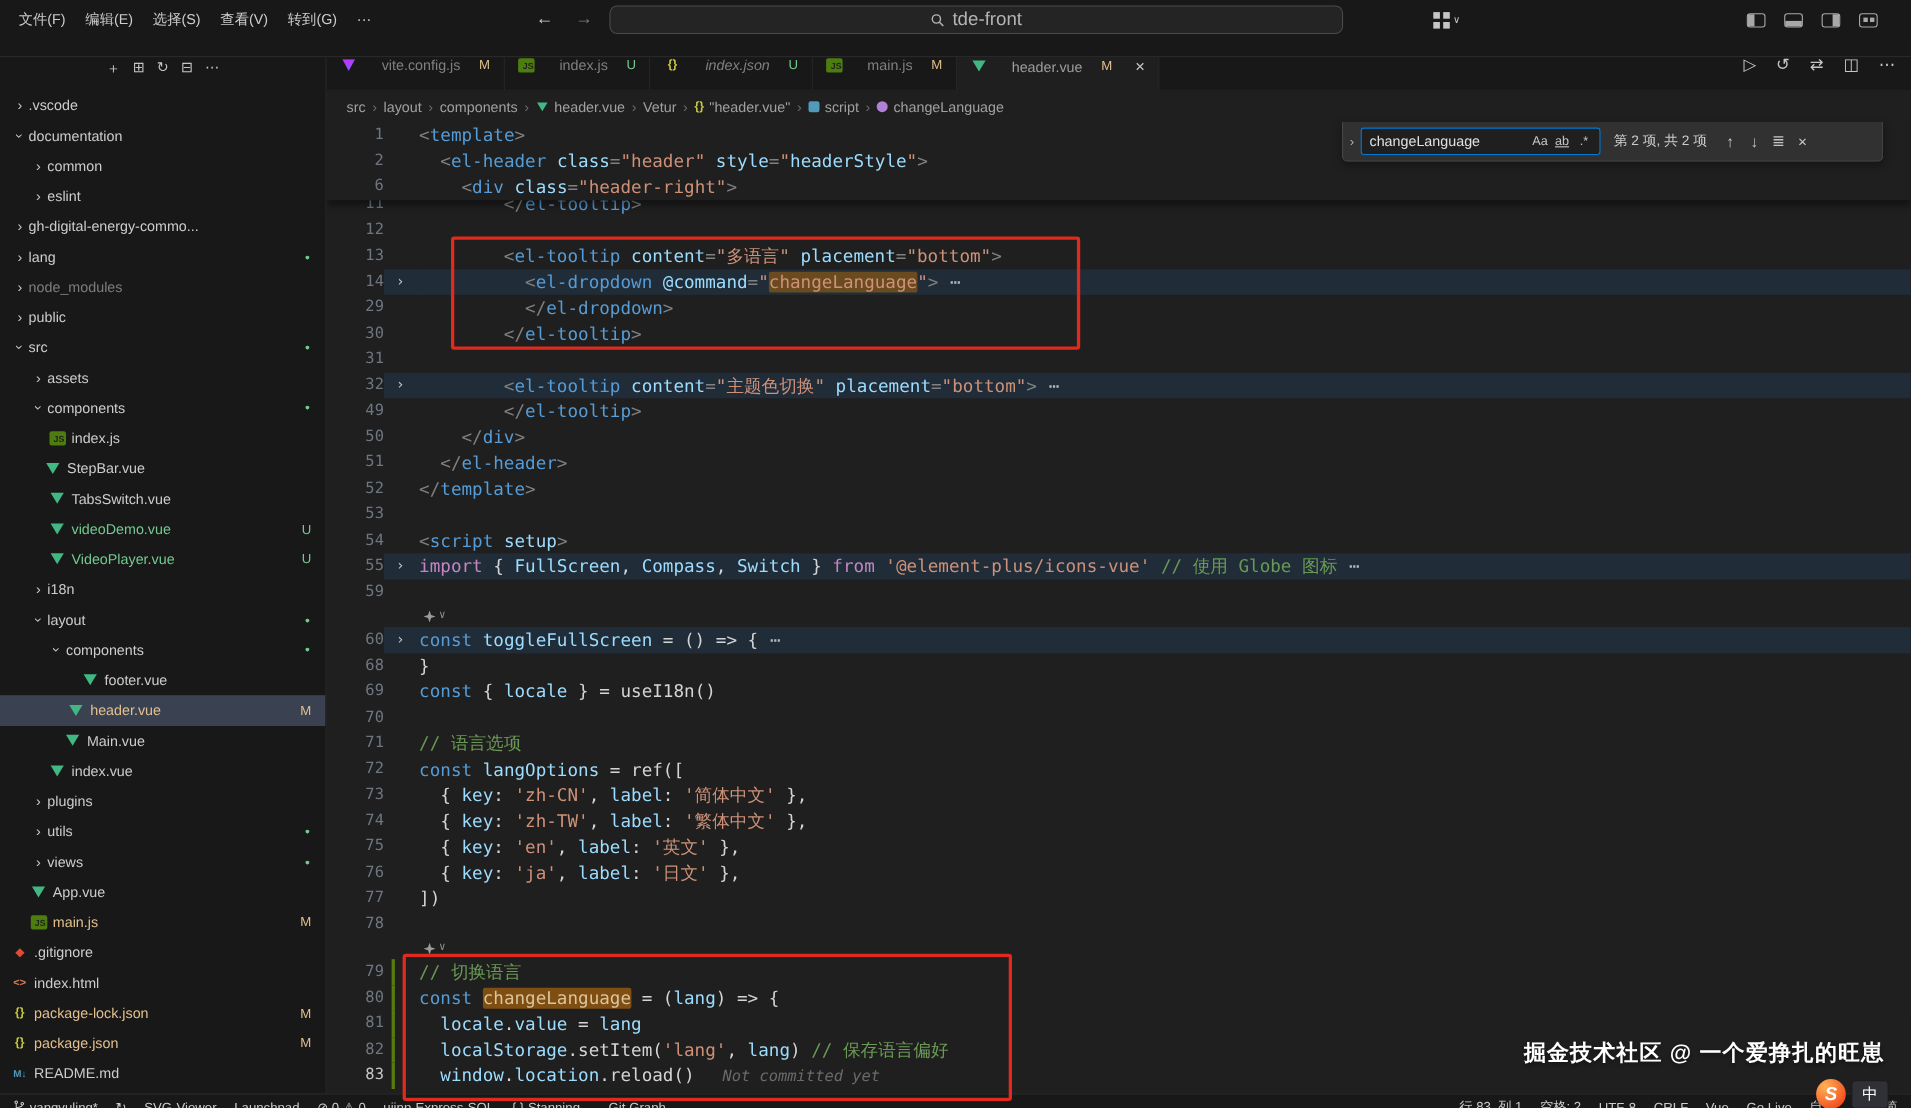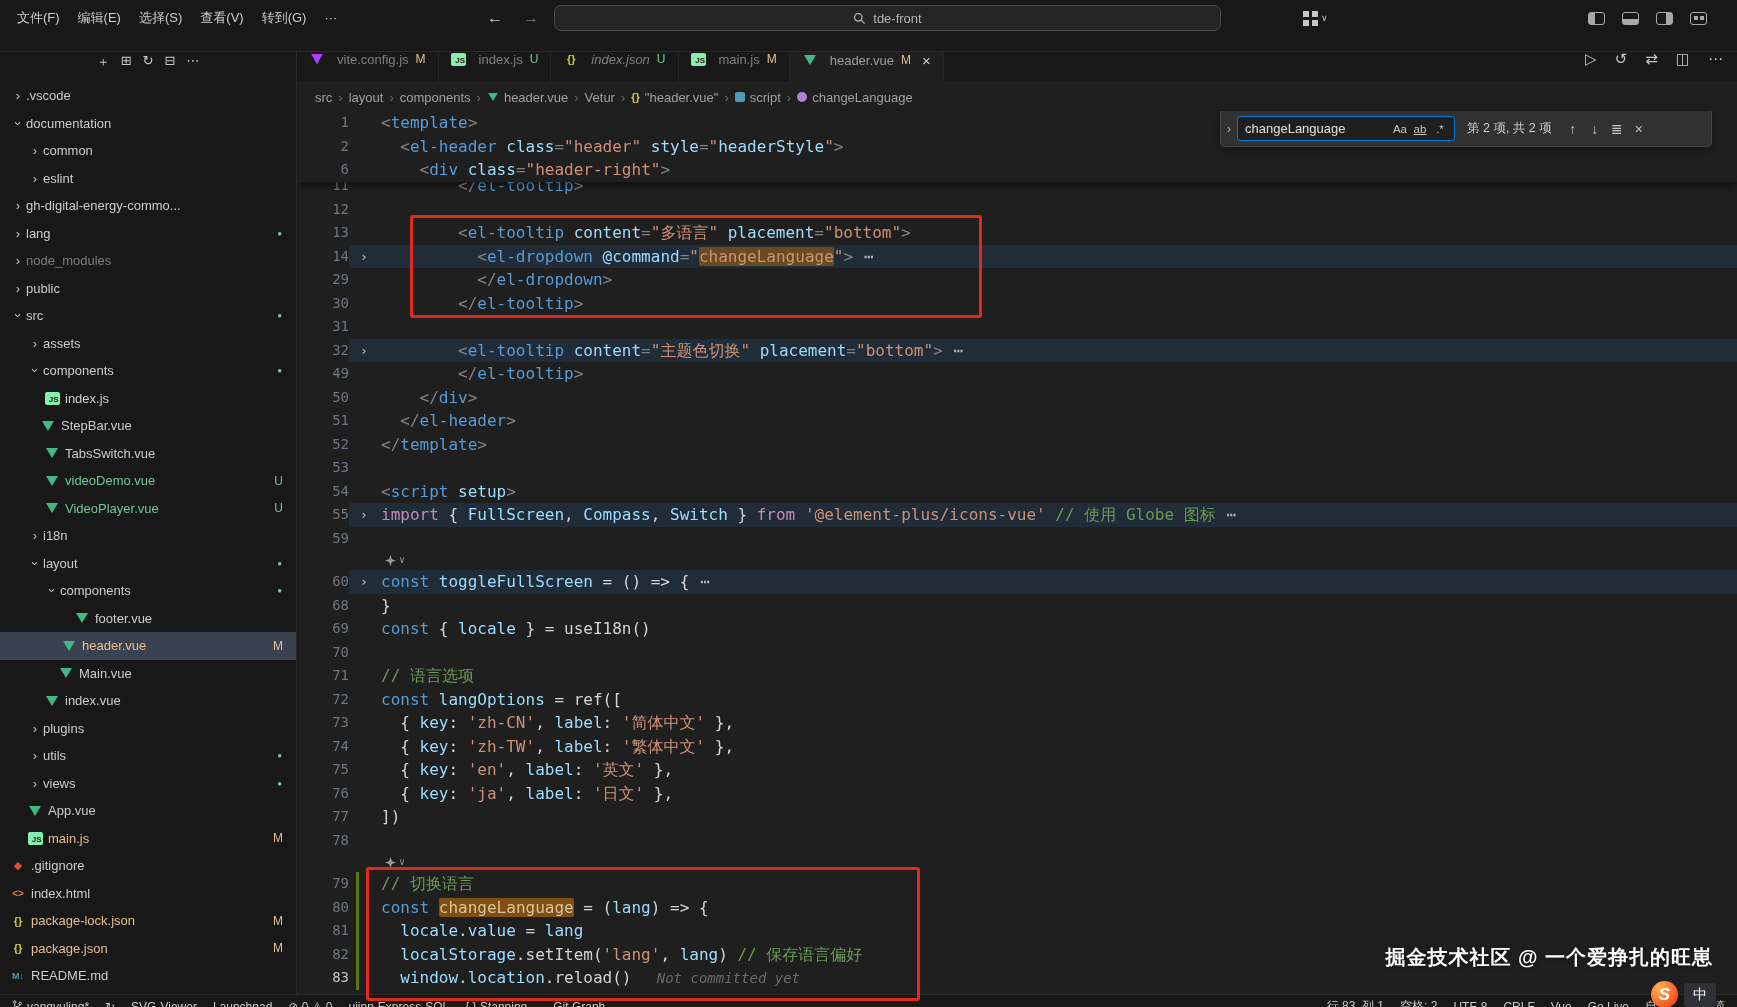--- a/index.html
+++ b/index.html
@@ -9,21 +9,21 @@
   
   .titlebar { position:absolute; top:0; left:0; right:0; height:52px; background:#181818;
     border-bottom:1px solid #2b2b2b; z-index:60; }
   .menus { position:absolute; left:8px; top:0; height:36px; display:flex; }
   .menu-item { padding:0 9px; font-size:13px; color:#cccccc; line-height:36px; cursor:default; }
   .nav-arrows { position:absolute; left:487px; top:0; height:36px; display:flex; gap:20px;
     align-items:center; color:#cfcfcf; font-size:16px; }
   .nav-arrows .dim { color:#7a7a7a; }
   .cmd-center { position:absolute; left:554px; top:5px; width:667px; height:26px; background:#242424;
     border:1px solid #4a4a4a; border-radius:7px; display:flex; align-items:center; justify-content:center;
-    gap:7px; color:#b4b4b4; font-size:13px; }
+    gap:7px; color:#b4b4b4; font-size:17px; }
   .tb-grid { position:absolute; left:1303px; top:0; height:36px; display:flex; align-items:center; gap:3px;
     color:#c5c5c5; }
   .grid-glyph { width:15px; height:15px; display:inline-block;
     background:
       linear-gradient(#c5c5c5,#c5c5c5) 0 0/6px 6px no-repeat,
       linear-gradient(#c5c5c5,#c5c5c5) 9px 0/6px 6px no-repeat,
       linear-gradient(#c5c5c5,#c5c5c5) 0 9px/6px 6px no-repeat,
       linear-gradient(#c5c5c5,#c5c5c5) 9px 9px/6px 6px no-repeat; }
   .tb-grid .caret { font-size:9px; color:#c5c5c5; }
   .tb-right { position:absolute; right:30px; top:0; height:36px; display:flex; align-items:center; gap:17px; }
@@ -43,40 +43,40 @@
   .sb-acts span { cursor:pointer; }
   .tree { position:absolute; top:46px; left:0; right:0; bottom:0; overflow:hidden; }
   .tree-row { height:27.5px; display:flex; align-items:center; position:relative; font-size:13px;
     color:#cccccc; cursor:pointer; white-space:nowrap; }
   .tree-row.selected { background:#3a4252; }
   .chev { width:16px; flex:none; font-size:13px; color:#c5c5c5; text-align:center; display:inline-block; }
   .chev.open { transform:rotate(90deg); }
   .fic { width:16px; margin-right:5px; flex:none; display:flex; justify-content:center; align-items:center; }
   .ic-vue { width:0; height:0; border-left:6px solid transparent; border-right:6px solid transparent;
     border-top:10px solid #41b883; display:inline-block; }
-  .ic-js { width:15px; height:13px; background:#86efac; color:#222; font-weight:700; font-size:8px;
+  .ic-js { width:15px; height:13px; background:#4d7c0f; color:#222; font-weight:700; font-size:8px;
     display:flex; align-items:flex-end; justify-content:flex-end; padding:1px; border-radius:2px; }
   .ic-json { color:#cbcb41; font-weight:700; font-size:11px; }
   .ic-html { color:#e07b53; font-weight:700; font-size:10px; }
   .ic-git { color:#de4c36; font-size:11px; }
   .ic-md { color:#519aba; font-weight:700; font-size:9px; }
   .ic-vite { width:12px; height:11px; background:linear-gradient(145deg,#bd34fe 25%,#646cff);
     clip-path:polygon(0 0,100% 0,50% 100%); display:inline-block; }
   .lbl.mod { color:#e2c08d; }
   .lbl.unt { color:#73c991; }
   .lbl.dim { opacity:.55; }
   .badge { position:absolute; right:13px; font-size:12px; }
   .badge.mod { color:#e2c08d; }
   .badge.unt { color:#73c991; }
   .dot { position:absolute; right:14px; color:#73c991; font-size:8px; }
 
   
   .tabbar { position:absolute; left:297px; right:0; top:36px; height:47px; background:#181818;
     border-bottom:1px solid #252526; display:flex; align-items:stretch; z-index:30; }
-  .tab { display:flex; align-items:center; gap:7px; padding:0 12px; border-right:1px solid #252526;
+  .tab { display:flex; align-items:center; gap:17px; padding:0 12px; border-right:1px solid #252526;
     font-size:13px; position:relative; cursor:pointer; }
   .tab .lbl { color:#9d9d9d; }
   .tab:not(.active) .lbl.mod, .tab:not(.active) .lbl.unt { opacity:.78; }
   .tab.active { background:#1f1f1f; border-top:1px solid #0078d4; margin-bottom:-1px; }
   .tab .lbl.it { font-style:italic; }
   .tab .b { font-size:12px; }
   .tab .b.mod { color:#e2c08d; } .tab .b.unt { color:#73c991; }
   .tab .close { margin-left:4px; color:#cccccc; font-size:15px; }
   .tabacts { margin-left:auto; display:flex; align-items:center; gap:18px; padding-right:14px;
     color:#c5c5c5; font-size:15px; }

